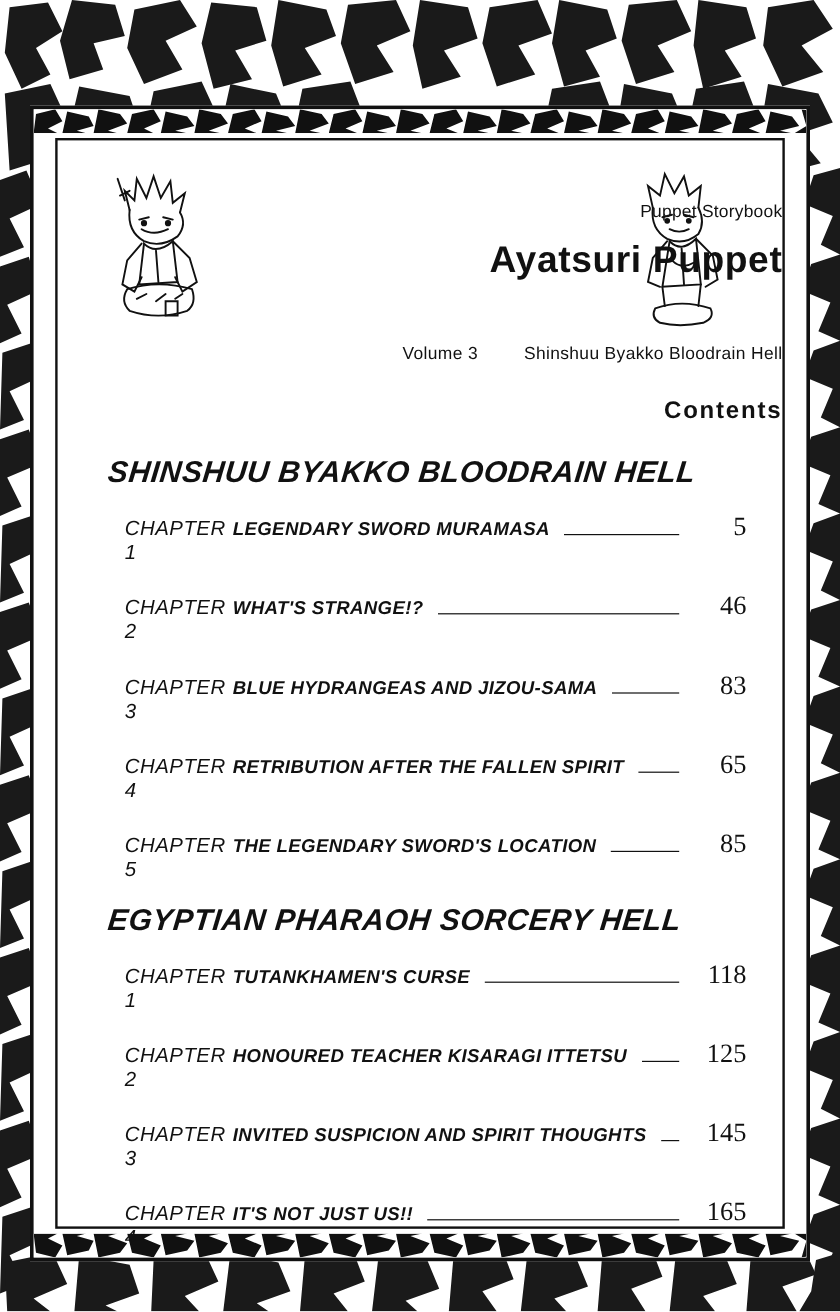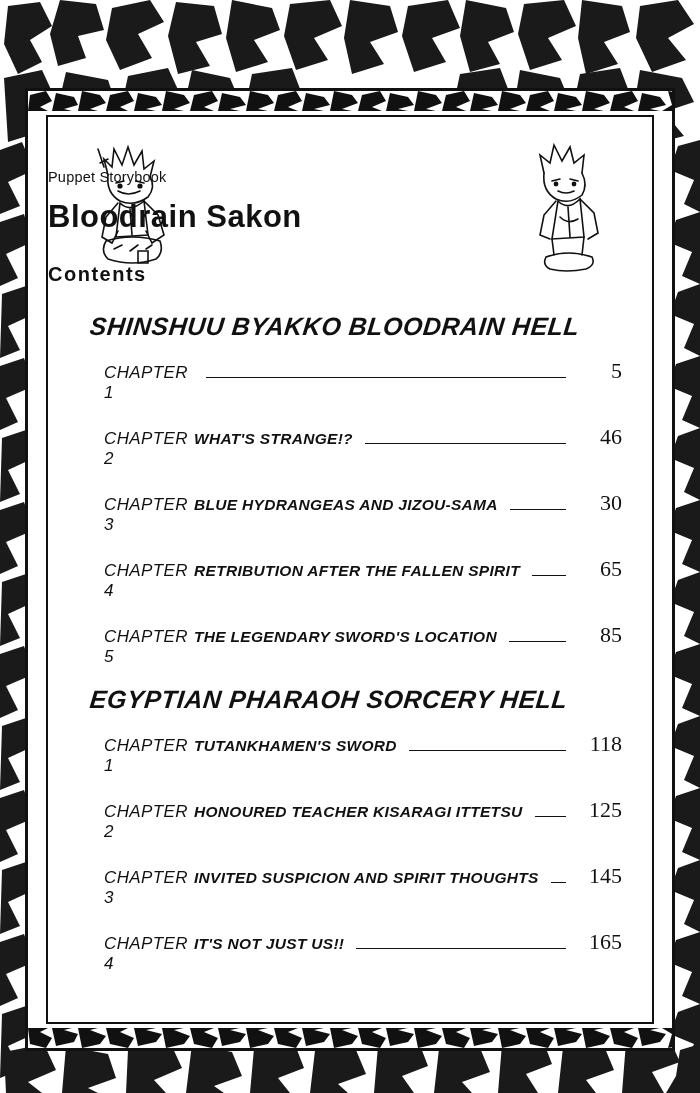--- a/index.html
+++ b/index.html
@@ -58,21 +58,21 @@
     right: 18px;
     bottom: 24px;
     border: 2px solid #111;
     background: #fff;
     box-sizing: border-box;
   }
 
   
   .header {
     position: relative;
-    text-align: left;
+    text-align: right;
     padding-top: 52px;
   }
   .subtitle-small {
     font-size: 14.5px;
     color: #111;
     letter-spacing: 0.2px;
     margin: 0 0 14px 0;
     font-weight: 400;
   }
   .main-title {
@@ -356,47 +356,52 @@
             <path d="M56 68 L58 98"></path>
             <path d="M40 100 L42 116 M72 98 L70 116"></path>
             <path d="M34 118 Q56 110 80 118 Q84 126 74 130 Q54 134 38 130 Q30 126 34 118 Z"></path>
             <path d="M48 78 Q56 86 66 80"></path>
           </g>
         </svg>
       </div>
 
       <div class="header">
         <div class="subtitle-small">Puppet Storybook</div>
-        <div class="main-title">Bloodrain Sakon</div>
+        <div class="main-title">Ayatsuri Puppet</div>
+        <div class="volume-line">
+          <span class="vol-num">Volume 3</span>
+          <span>Shinshuu Byakko Bloodrain Hell</span>
+        </div>
         <div class="contents-heading">Contents</div>
       </div>
 
       <div class="toc">
 
         <div class="section">
           <div class="section-title">SHINSHUU BYAKKO BLOODRAIN HELL</div>
 
           <div class="chapter-row">
             <span class="chapter-label">CHAPTER 1</span>
+            <span class="chapter-title">LEGENDARY SWORD MURAMASA</span>
             <span class="leader"></span>
             <span class="page-num">5</span>
           </div>
 
           <div class="chapter-row">
             <span class="chapter-label">CHAPTER 2</span>
             <span class="chapter-title">WHAT'S STRANGE!?</span>
             <span class="leader"></span>
             <span class="page-num">46</span>
           </div>
 
           <div class="chapter-row">
             <span class="chapter-label">CHAPTER 3</span>
             <span class="chapter-title">BLUE HYDRANGEAS AND JIZOU-SAMA</span>
             <span class="leader"></span>
-            <span class="page-num">30</span>
+            <span class="page-num">83</span>
           </div>
 
           <div class="chapter-row">
             <span class="chapter-label">CHAPTER 4</span>
             <span class="chapter-title">RETRIBUTION AFTER THE FALLEN SPIRIT</span>
             <span class="leader"></span>
             <span class="page-num">65</span>
           </div>
 
           <div class="chapter-row">
@@ -405,21 +410,21 @@
             <span class="leader"></span>
             <span class="page-num">85</span>
           </div>
         </div>
 
         <div class="section">
           <div class="section-title">EGYPTIAN PHARAOH SORCERY HELL</div>
 
           <div class="chapter-row">
             <span class="chapter-label">CHAPTER 1</span>
-            <span class="chapter-title">TUTANKHAMEN'S SWORD</span>
+            <span class="chapter-title">TUTANKHAMEN'S CURSE</span>
             <span class="leader"></span>
             <span class="page-num">118</span>
           </div>
 
           <div class="chapter-row">
             <span class="chapter-label">CHAPTER 2</span>
             <span class="chapter-title">HONOURED TEACHER KISARAGI ITTETSU</span>
             <span class="leader"></span>
             <span class="page-num">125</span>
           </div>

